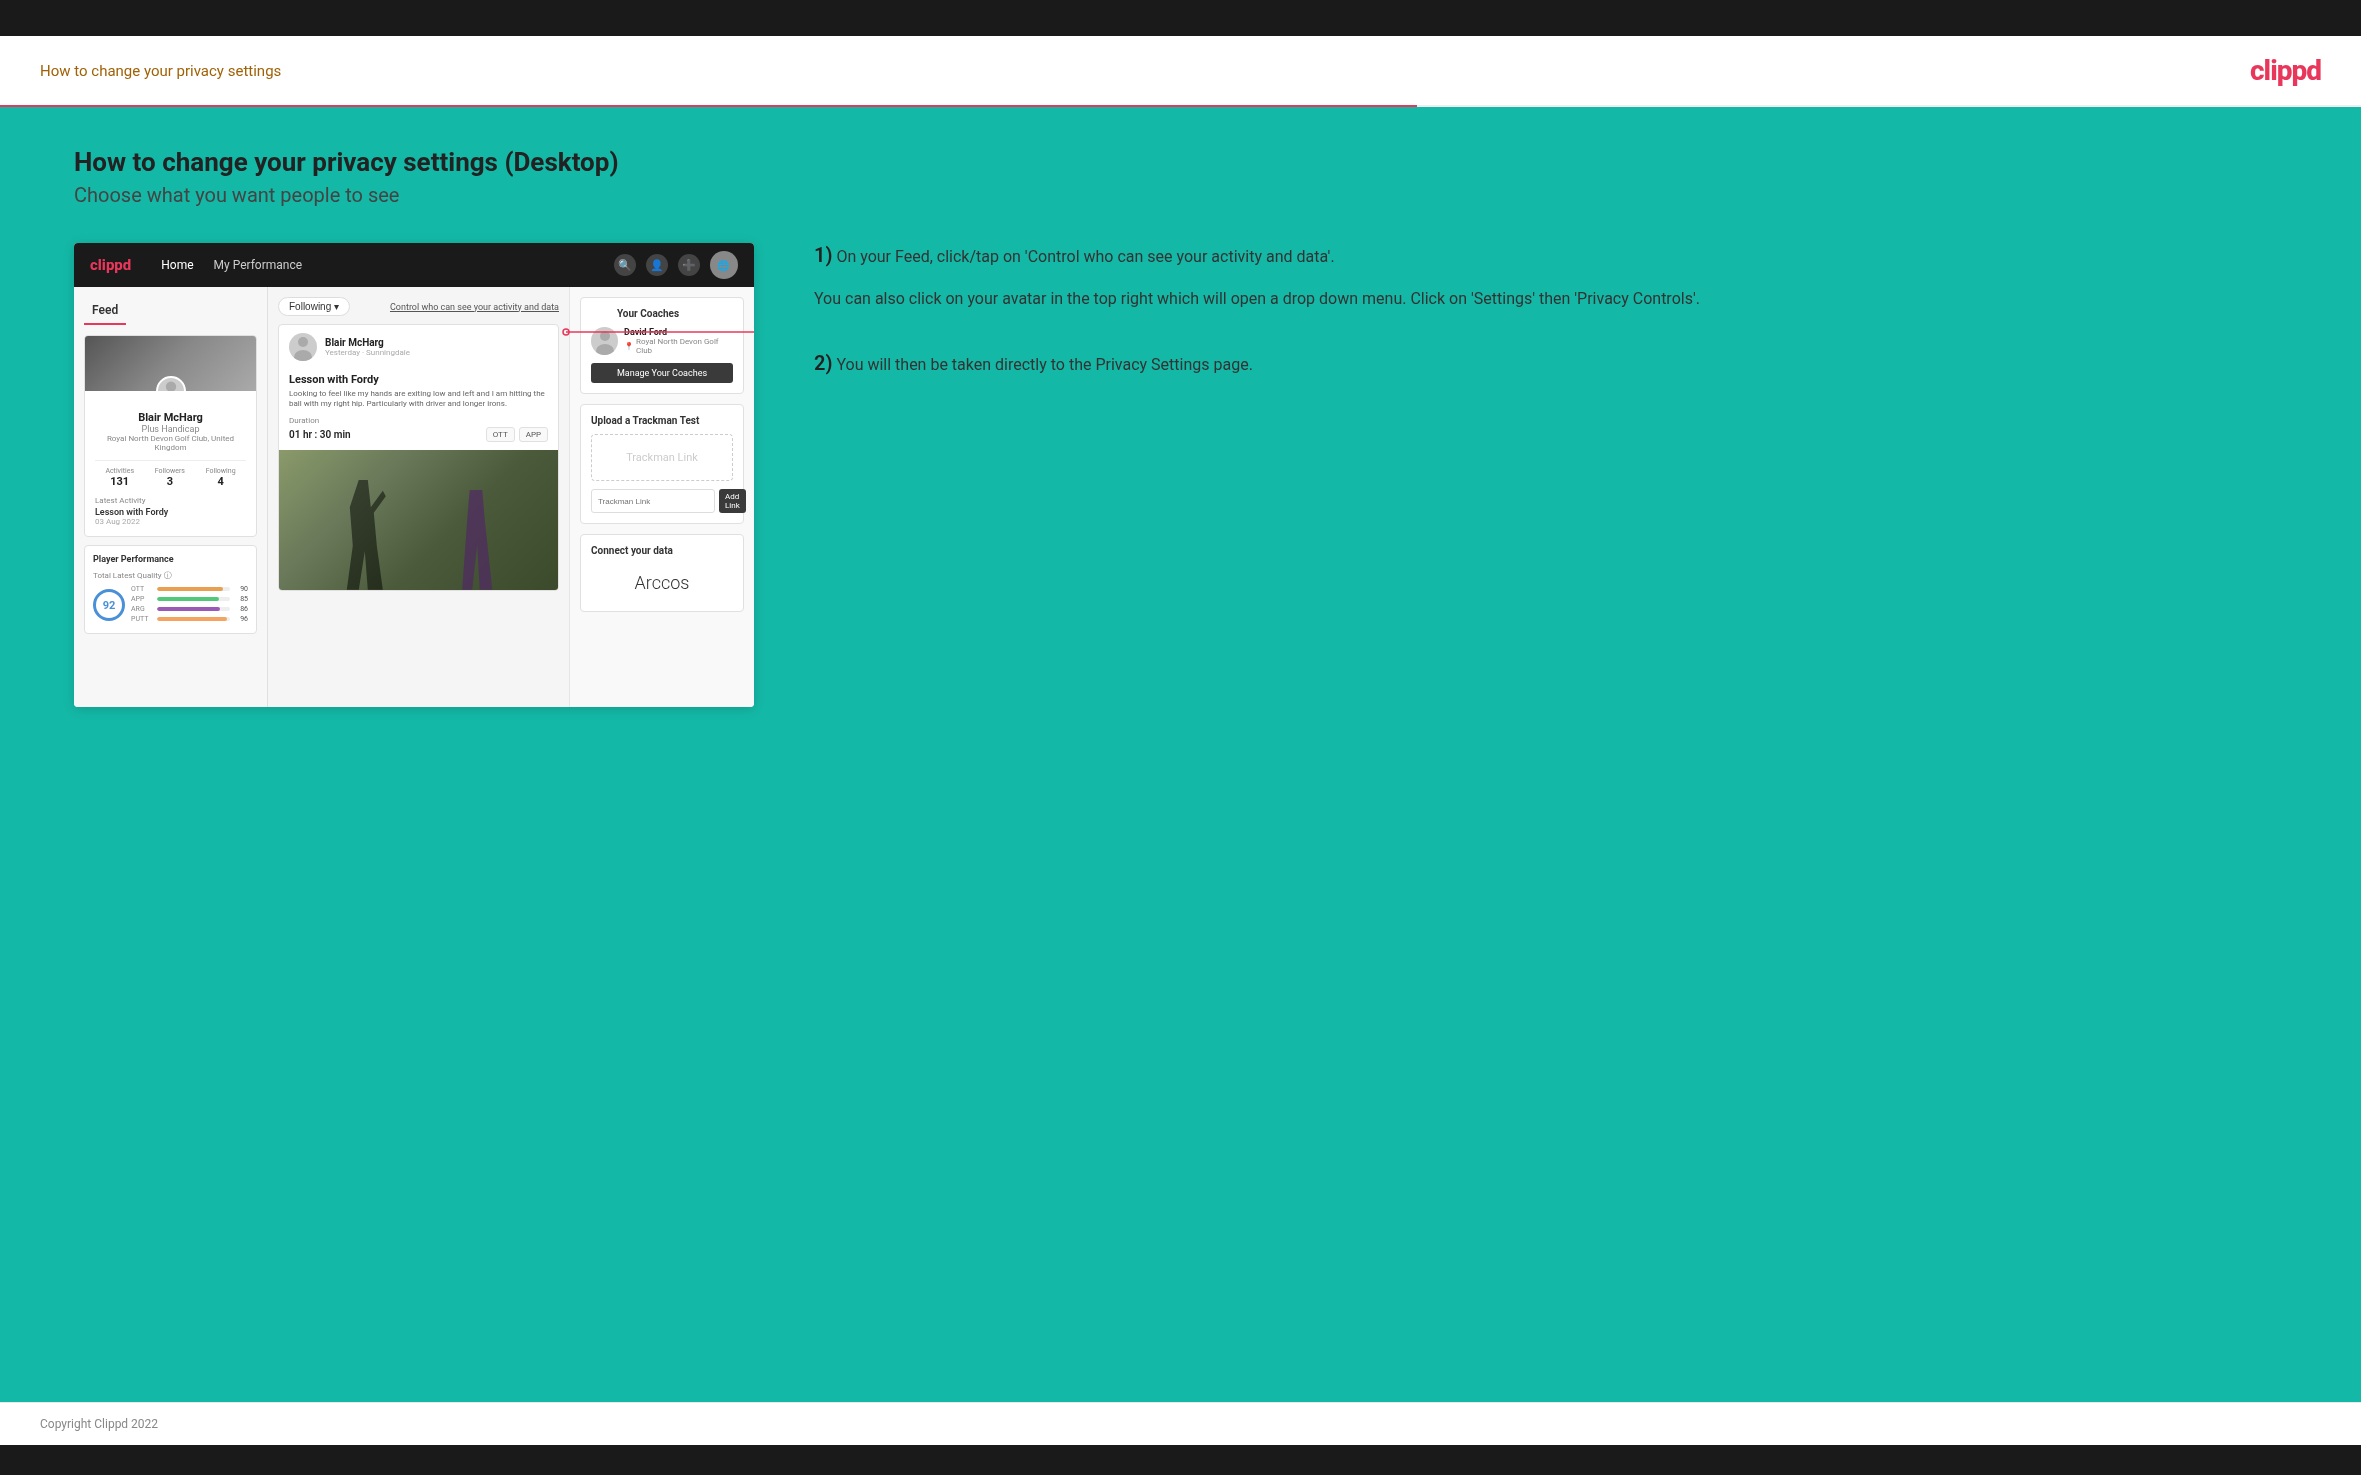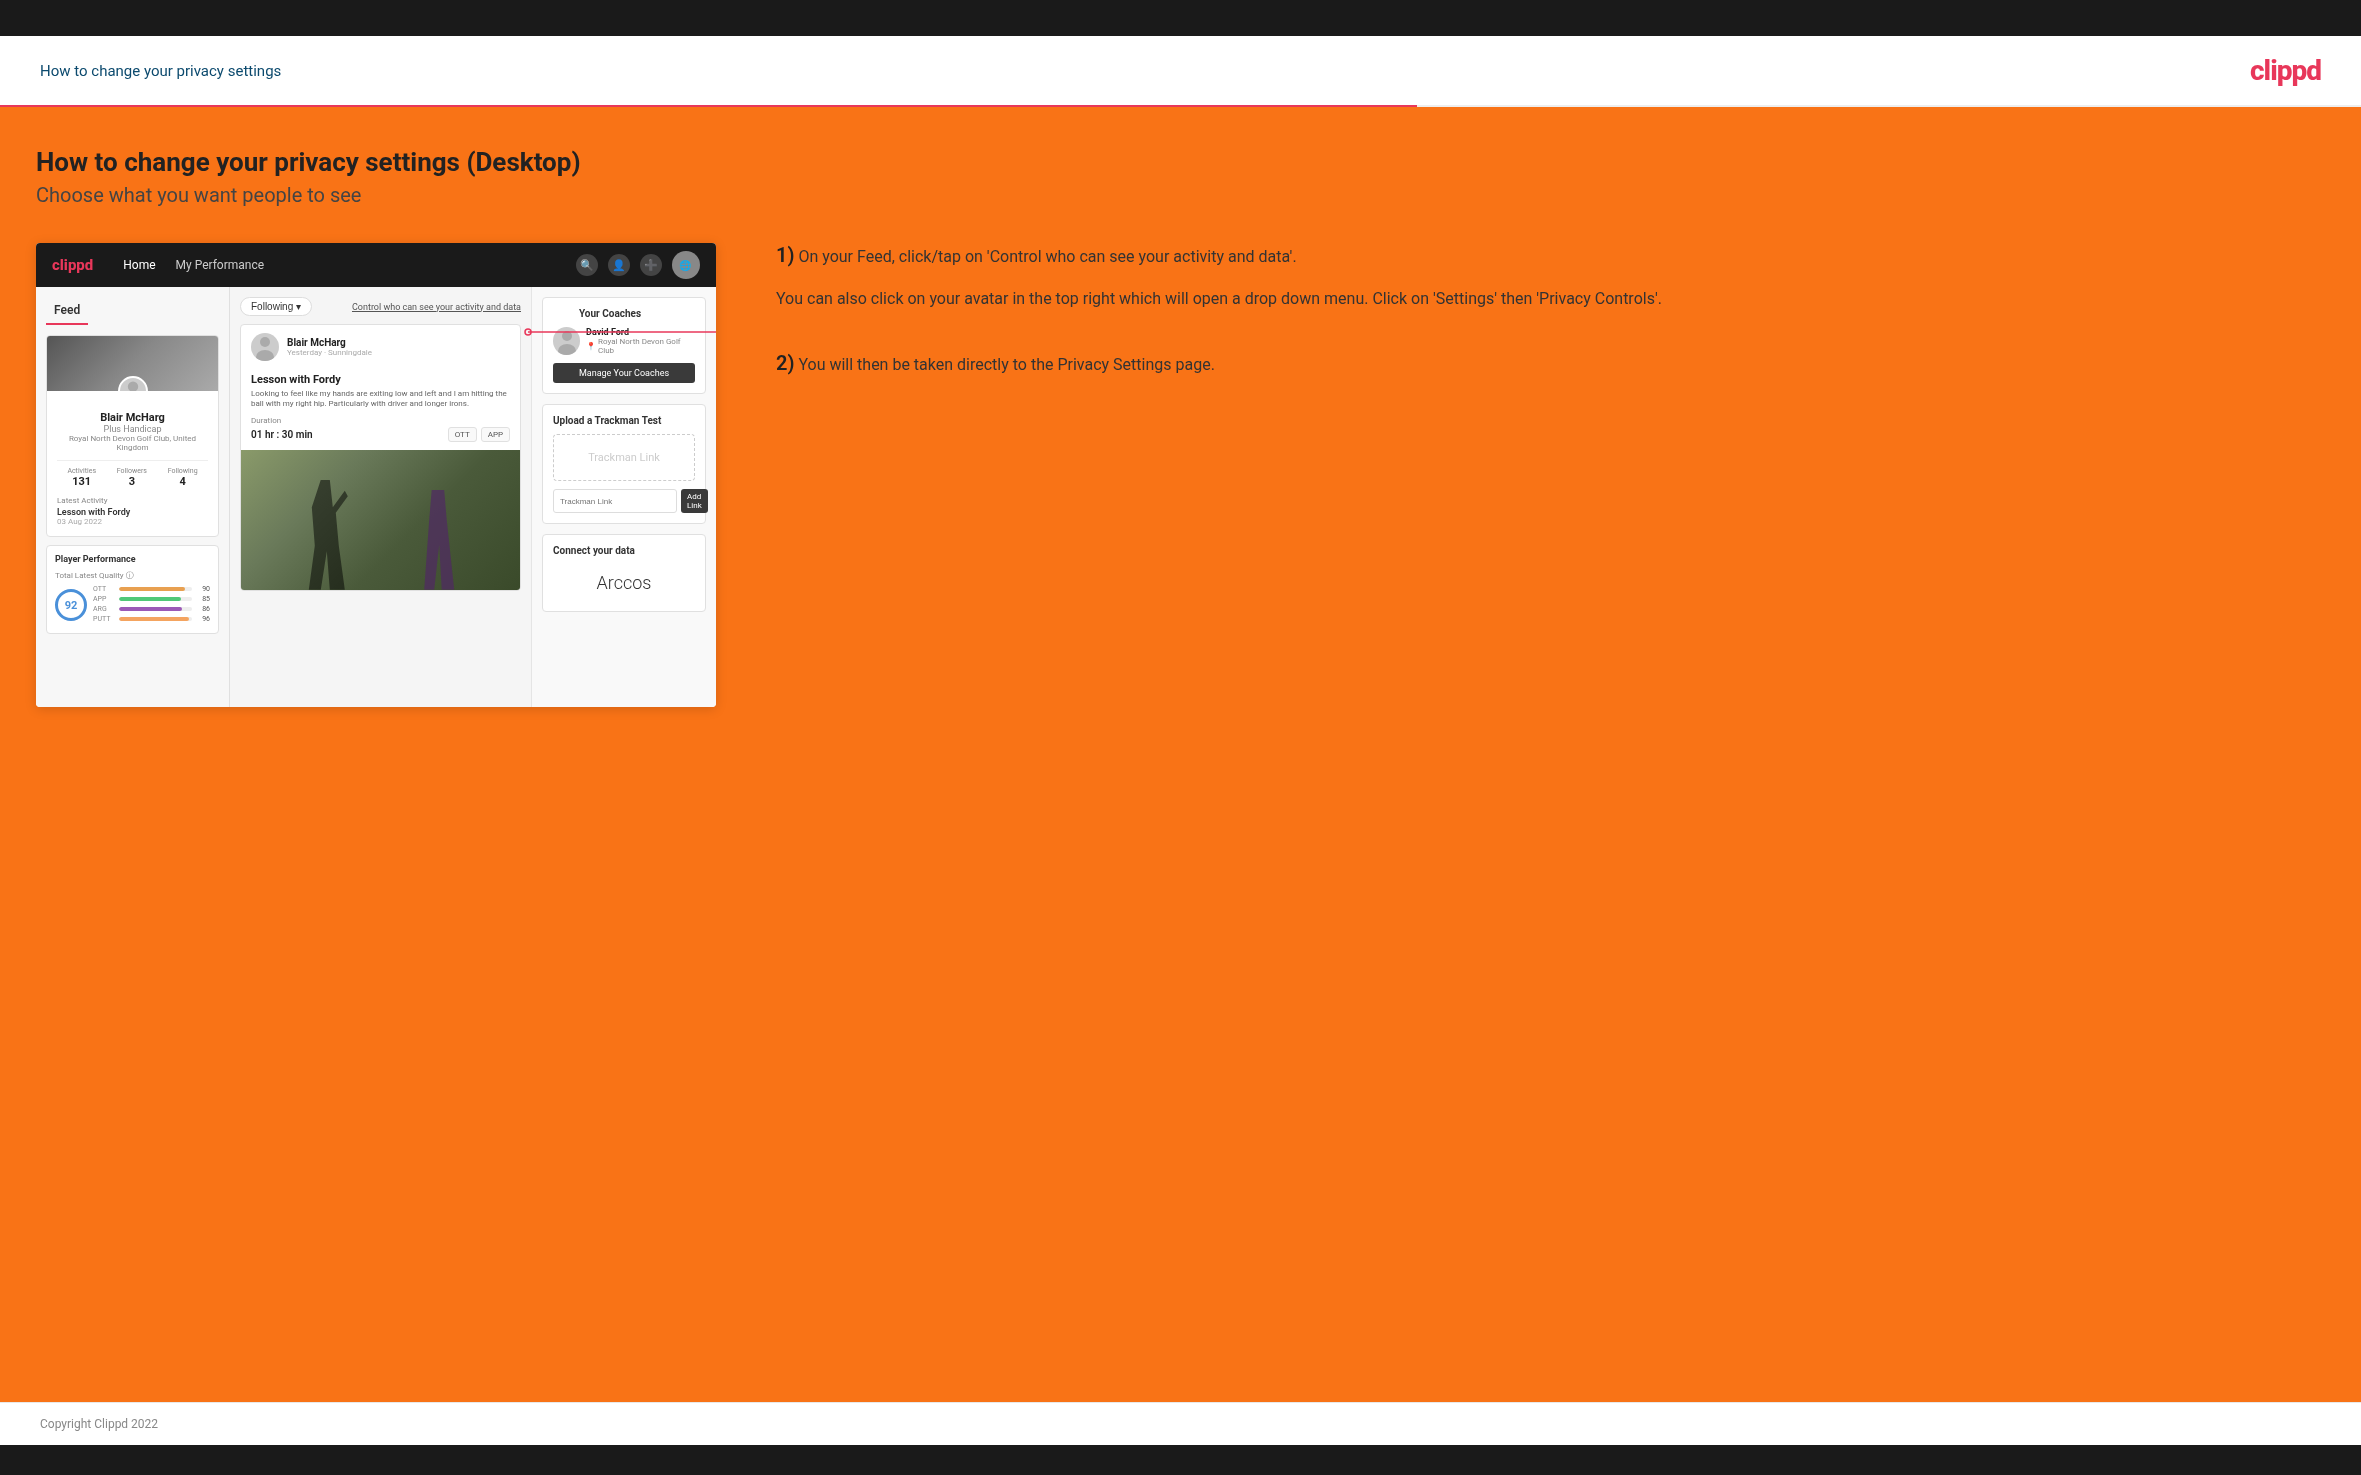--- a/index.html
+++ b/index.html
@@ -19,40 +19,40 @@
     
     .header {
       display: flex;
       align-items: center;
       justify-content: space-between;
       padding: 18px 40px;
       background: #fff;
     }
     .header-title {
       font-size: 15px;
-      color: #0c4a6e;
+      color: #a16207;
     }
     .logo {
       font-size: 28px;
       font-weight: 800;
       color: #e8375a;
       letter-spacing: -1px;
     }
 
     
     .header-divider {
       height: 2px;
       background: linear-gradient(to right, #e8375a 60%, #eee 60%);
       margin: 0 0 0 0;
     }
 
     
     .main-content {
-      background: #f97316;
-      padding: 40px 36px 50px;
+      background: #14b8a6;
+      padding: 40px 74px 50px;
       min-height: calc(100vh - 180px);
     }
 
     .page-heading {
       font-size: 26px;
       font-weight: 700;
       color: #222;
       margin-bottom: 6px;
     }
     .page-subheading {

